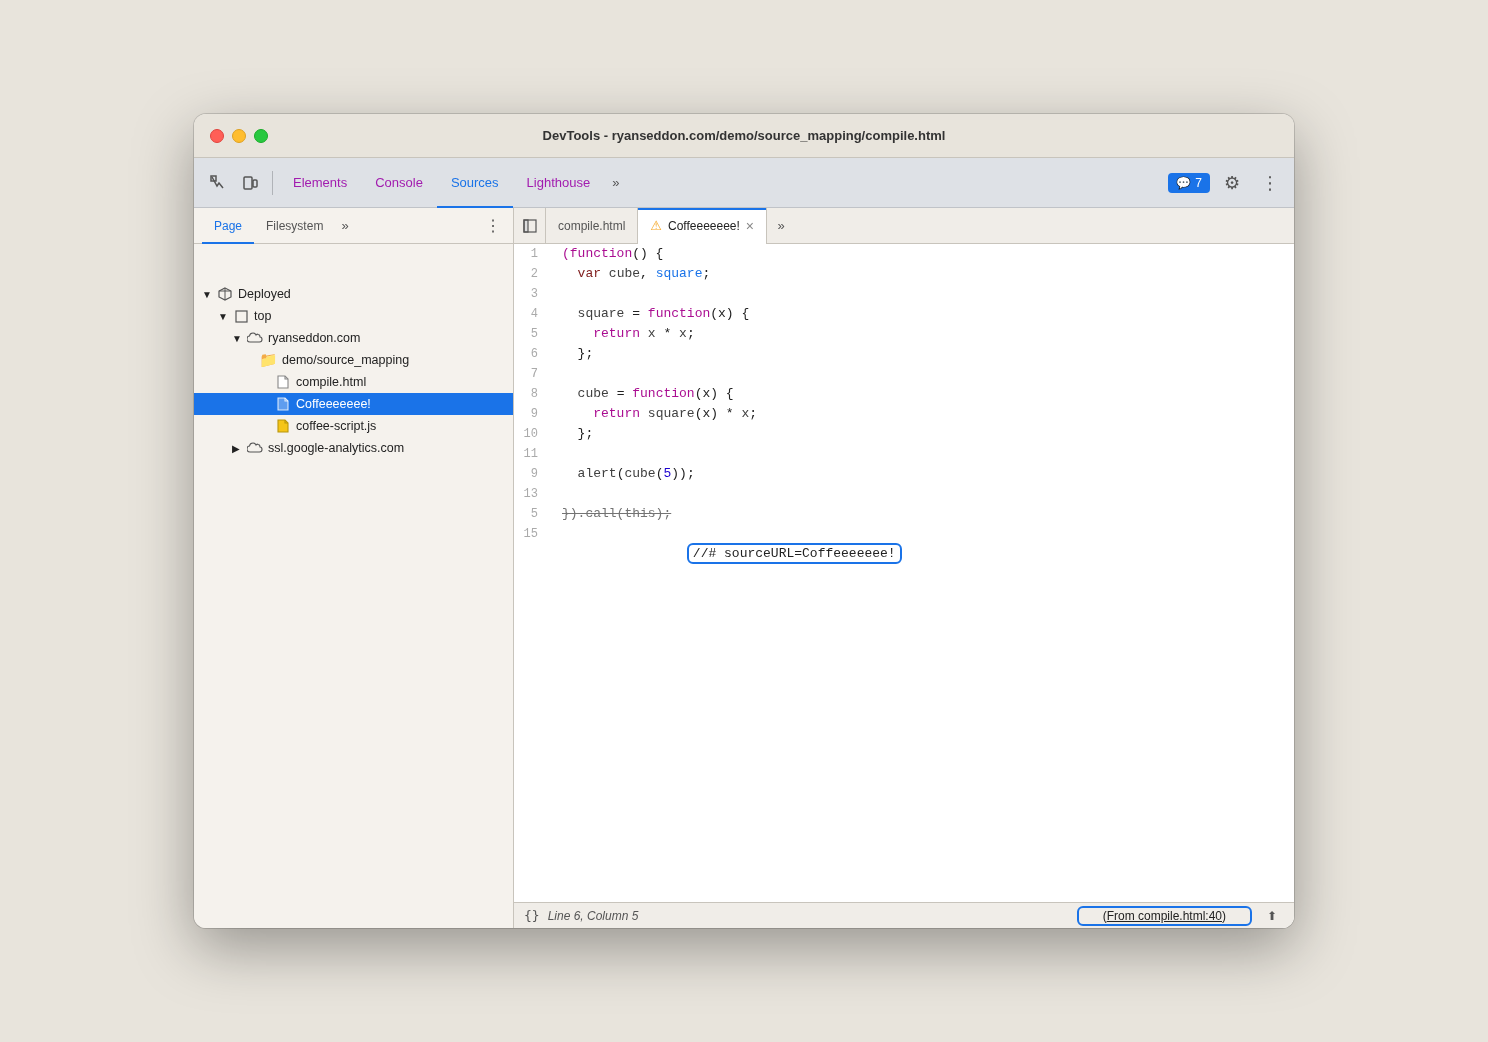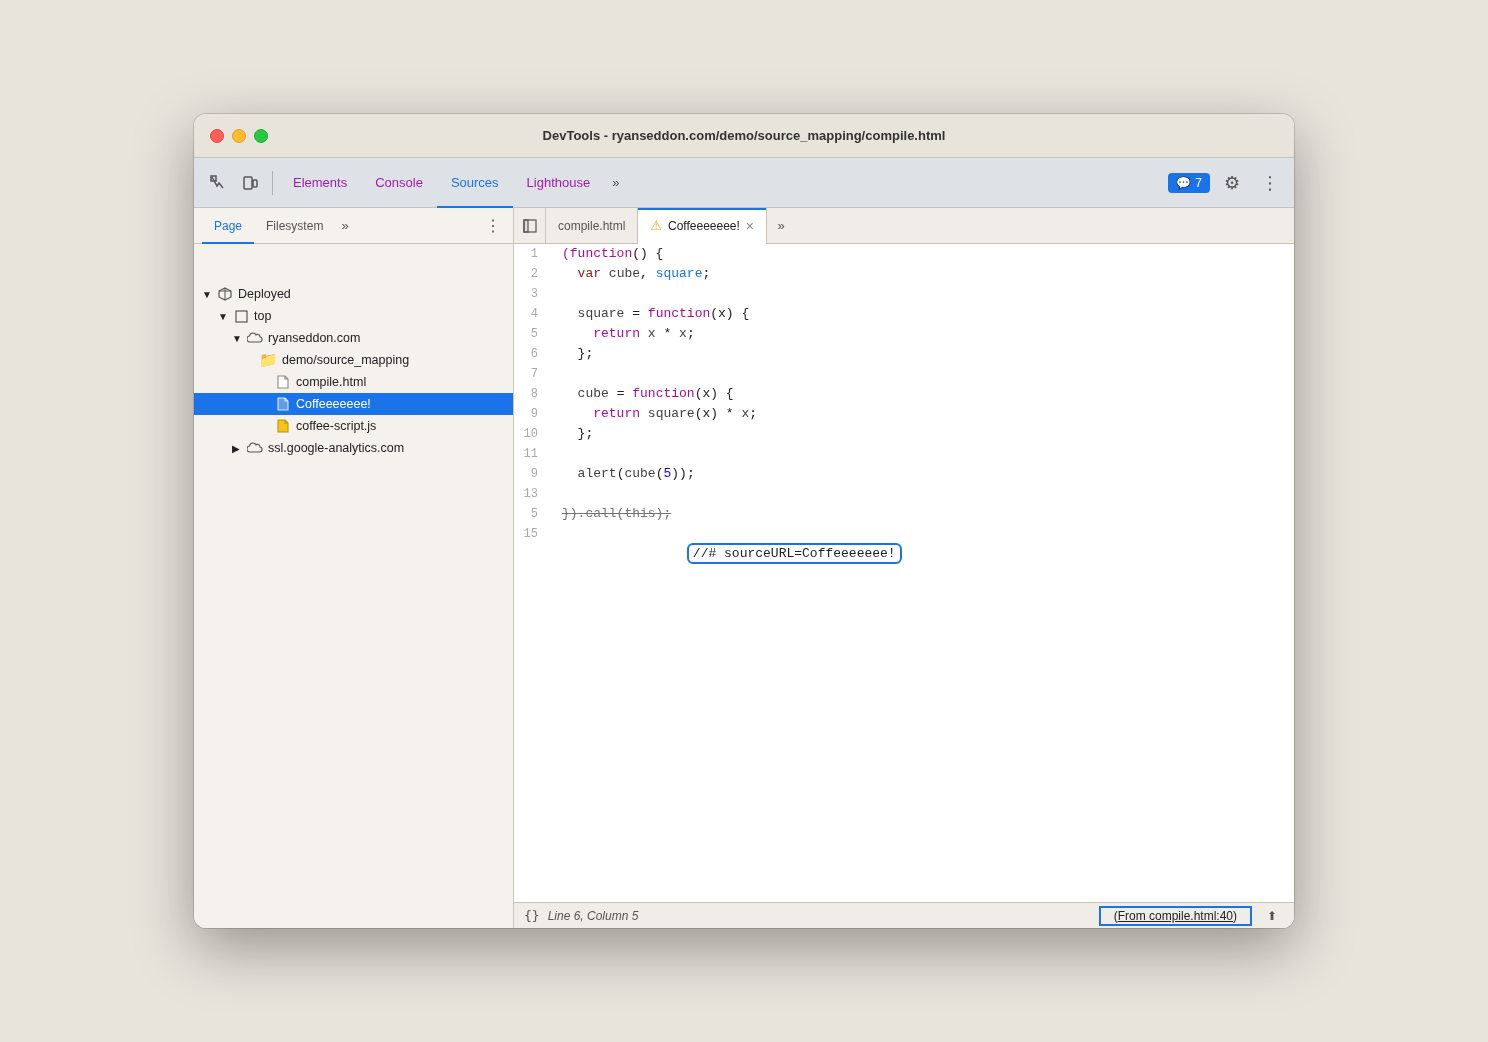--- a/index.html
+++ b/index.html
@@ -412,22 +412,22 @@
     }
 
     .status-bar-right {
       margin-left: auto;
       display: flex;
       align-items: center;
     }
 
     .from-badge {
       border: 2px solid #1a73e8;
-      border-radius: 0;
-      padding: 1px 13px;
+      border-radius: 6px;
+      padding: 1px 24px;
       color: #222;
       font-size: 12px;
     }
 
     .from-badge u { text-decoration: underline; }
 
     .format-btn {
       width: 24px;
       height: 24px;
       display: flex;

